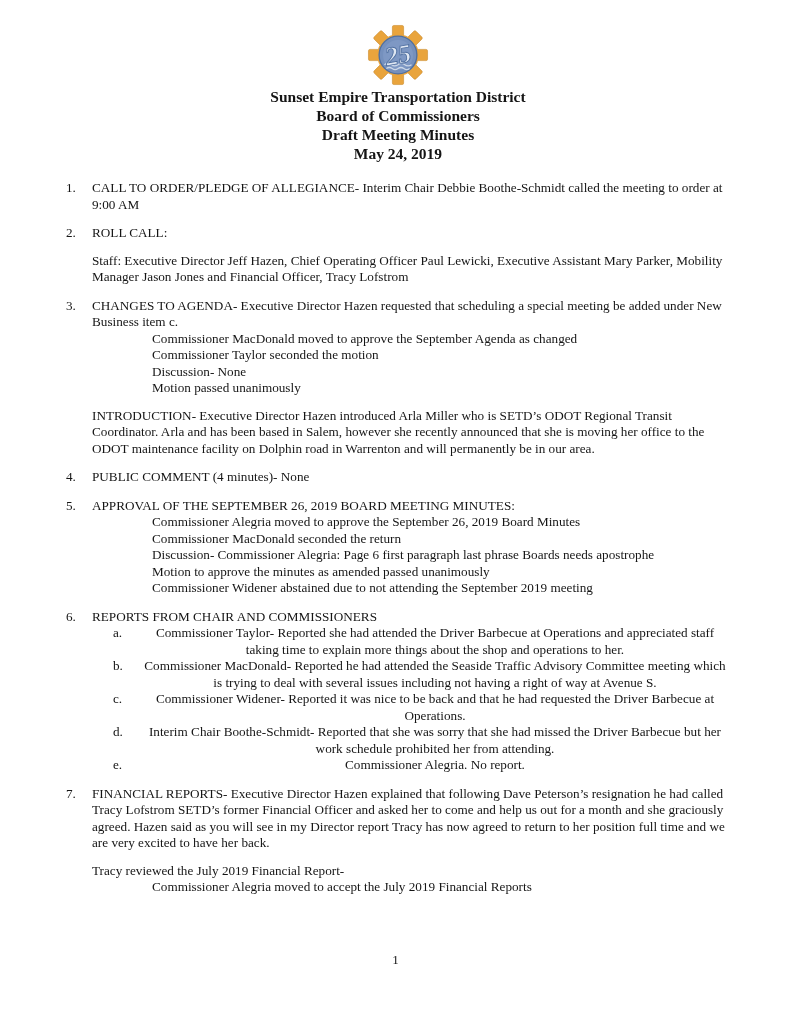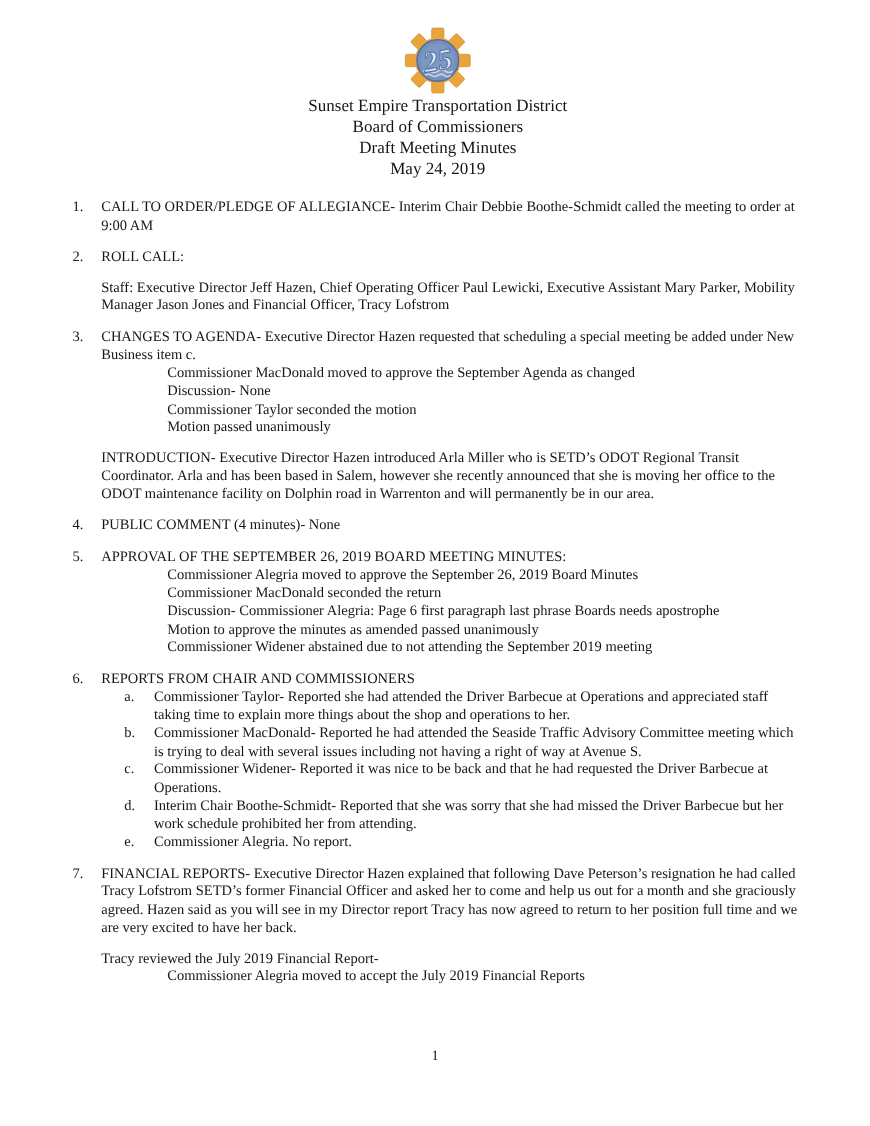--- a/index.html
+++ b/index.html
@@ -13,32 +13,32 @@
     position: absolute; inset: 0;
     background: #ffffff;
     color: #151515;
     padding: 24px 61px 0 66px;
     overflow: hidden;
   }
   
   .doc-header { text-align: center; }
   .logo-wrap { display: flex; justify-content: center; margin-bottom: 1px; }
   .logo-wrap svg { display: block; }
-  .title-block { font-weight: normal; font-size: 15.5px; line-height: 19px; }
+  .title-block { font-weight: bold; font-size: 15.5px; line-height: 19px; }
   
   .minutes { margin-top: 17px; font-size: 13.2px; line-height: 16.5px; }
   .item { display: flex; margin-bottom: 12px; }
   .item .num { width: 26px; flex: 0 0 26px; }
   .item .content { flex: 1 1 auto; min-width: 0; }
   .content p.body { margin: 0; }
   .content p.sub { margin: 0 0 0 60px; }
   .content .spacer { height: 11px; }
   .content .lettered { display: flex; margin-left: 21px; }
   .content .lettered .letter { width: 27px; flex: 0 0 27px; }
-  .content .lettered .ltext { flex: 1 1 auto; }
+  .content .lettered .ltext { flex: 1 1 auto; text-align: center; }
   
   .page-footer {
     position: absolute; left: 0; right: 0; bottom: 56px;
     text-align: center; font-size: 13px; color: #151515;
   }
 </style>
 </head>
 <body>
 
 <div class="page">
@@ -104,22 +104,22 @@
           <p class="body">ROLL CALL:</p>
           <div class="spacer"></div>
           <p class="body">Staff: Executive Director Jeff Hazen, Chief Operating Officer Paul Lewicki, Executive Assistant Mary Parker, Mobility Manager Jason Jones and Financial Officer, Tracy Lofstrom</p>
         </div>
       </div>
       <div class="item">
         <div class="num">3.</div>
         <div class="content">
           <p class="body">CHANGES TO AGENDA- Executive Director Hazen requested that scheduling a special meeting be added under New Business item c.</p>
           <p class="sub">Commissioner MacDonald moved to approve the September Agenda as changed</p>
+          <p class="sub">Commissioner Taylor seconded the motion</p>
           <p class="sub">Discussion- None</p>
-          <p class="sub">Commissioner Taylor seconded the motion</p>
           <p class="sub">Motion passed unanimously</p>
           <div class="spacer"></div>
           <p class="body">INTRODUCTION- Executive Director Hazen introduced Arla Miller who is SETD’s ODOT Regional Transit Coordinator. Arla and has been based in Salem, however she recently announced that she is moving her office to the ODOT maintenance facility on Dolphin road in Warrenton and will permanently be in our area.</p>
         </div>
       </div>
       <div class="item">
         <div class="num">4.</div>
         <div class="content">
           <p class="body">PUBLIC COMMENT (4 minutes)- None</p>
         </div>

